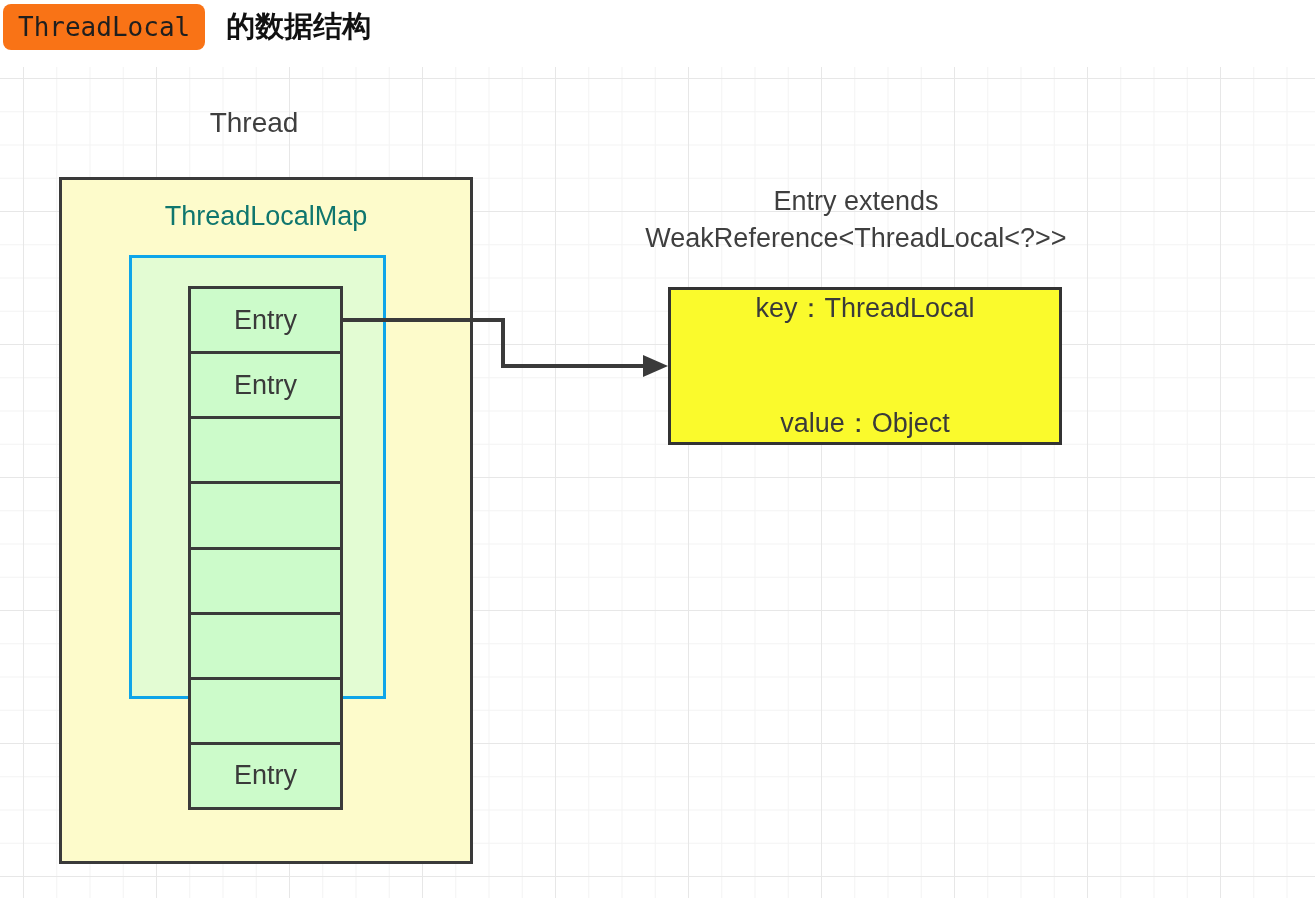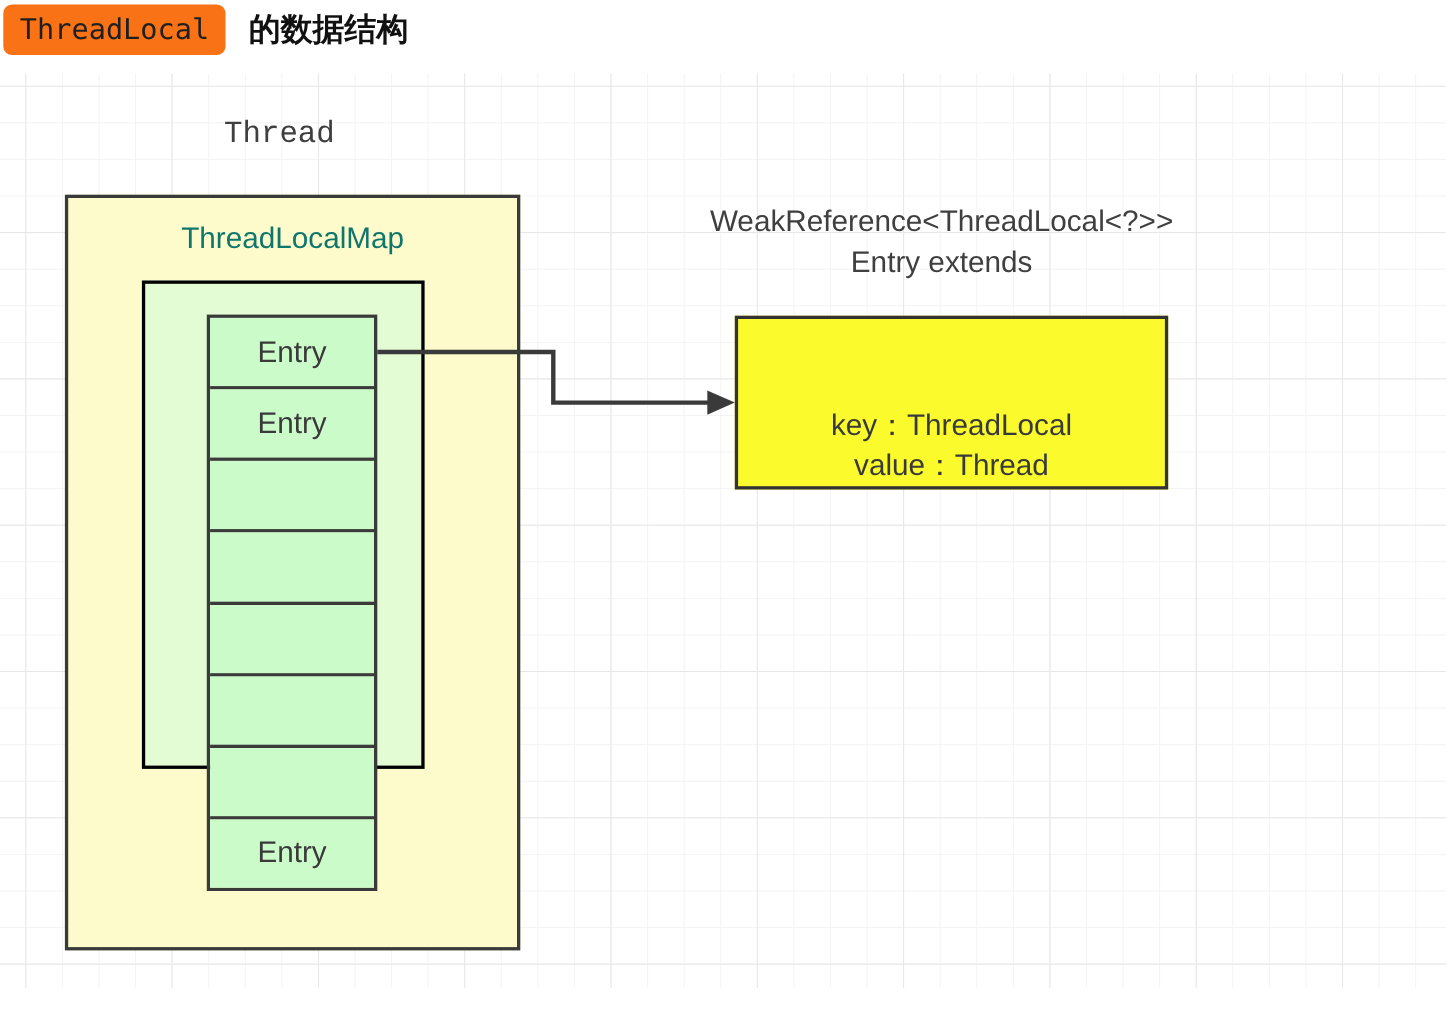--- a/index.html
+++ b/index.html
@@ -43,38 +43,38 @@
       linear-gradient(to right, #f3f3f3 1px, transparent 1px),
       linear-gradient(to bottom, #f3f3f3 1px, transparent 1px);
     background-size: 133px 133px, 133px 133px, 33.25px 33.25px, 33.25px 33.25px;
     background-position: 23px 11px;
   }
 
   
   .thread-label {
     position: absolute; left: 59px; top: 40px; width: 390px;
     text-align: center;
-    font-size: 28px; color: #3f3f3f; font-family: Liberation Mono, monospace;
+    font-size: 28px; color: #3f3f3f;
   }
   .thread-box {
     position: absolute; left: 59px; top: 110px;
     width: 414px; height: 687px;
     background: #FDFBCB;
     border: 3px solid #3A3A3A;
   }
   .map-title {
     position: absolute; left: 0; top: 21px; width: 100%;
     text-align: center;
     font-size: 27px; color: #0f766e;
   }
   .map-box {
     position: absolute; left: 67px; top: 75px;
     width: 257px; height: 444px;
     background: #E3FCD3;
-    border: 3px solid #000000;
+    border: 3px solid #0ea5e9;
   }
   .entry-stack {
     position: absolute; left: 56px; top: 28px;
     width: 155px; height: 524px;
     border: 3px solid #3A3A3A;
     display: flex; flex-direction: column;
   }
   .entry-cell {
     flex: 1;
     background: #CCFBCA;
@@ -89,21 +89,21 @@
     position: absolute; left: 610px; top: 116px; width: 492px;
     text-align: center;
     font-size: 27px; line-height: 37px; color: #3f3f3f;
   }
   .entry-detail {
     position: absolute; left: 668px; top: 220px;
     width: 394px; height: 158px;
     background: #FAFA2C;
     border: 3px solid #333333;
     display: flex; flex-direction: column;
-    align-items: center; justify-content: flex-end;
+    align-items: center; justify-content: space-between;
     font-size: 27px; line-height: 37px; color: #3a3a3a;
   }
 
   
   .arrow-layer {
     position: absolute; left: 0; top: 0;
     width: 1315px; height: 831px;
     pointer-events: none;
   }
 </style>
@@ -145,27 +145,27 @@
             <span></span>
           </div>
         <div class="entry-cell">
             <span>Entry</span>
           </div>
       </div>
     </div>
   </div>
 
   <div class="entry-note">
+    <div>Entry extends</div>
     <div>WeakReference&lt;ThreadLocal&lt;?&gt;&gt;</div>
-    <div>Entry extends</div>
   </div>
 
   <div class="entry-detail">
     <div>key：ThreadLocal</div>
-    <div>value：Thread</div>
+    <div>value：Object</div>
   </div>
 
   <svg class="arrow-layer" width="1315" height="831" viewBox="0 0 1315 831" xmlns="http://www.w3.org/2000/svg">
     <path d="M 343 253 L 503 253 L 503 299 L 646 299" fill="none" stroke="#3A3A3A" stroke-width="4" stroke-linejoin="miter"></path>
     <polygon points="643,288 668,299 643,310" fill="#3A3A3A"></polygon>
   </svg>
 
 </div>
 
 </body></html>

